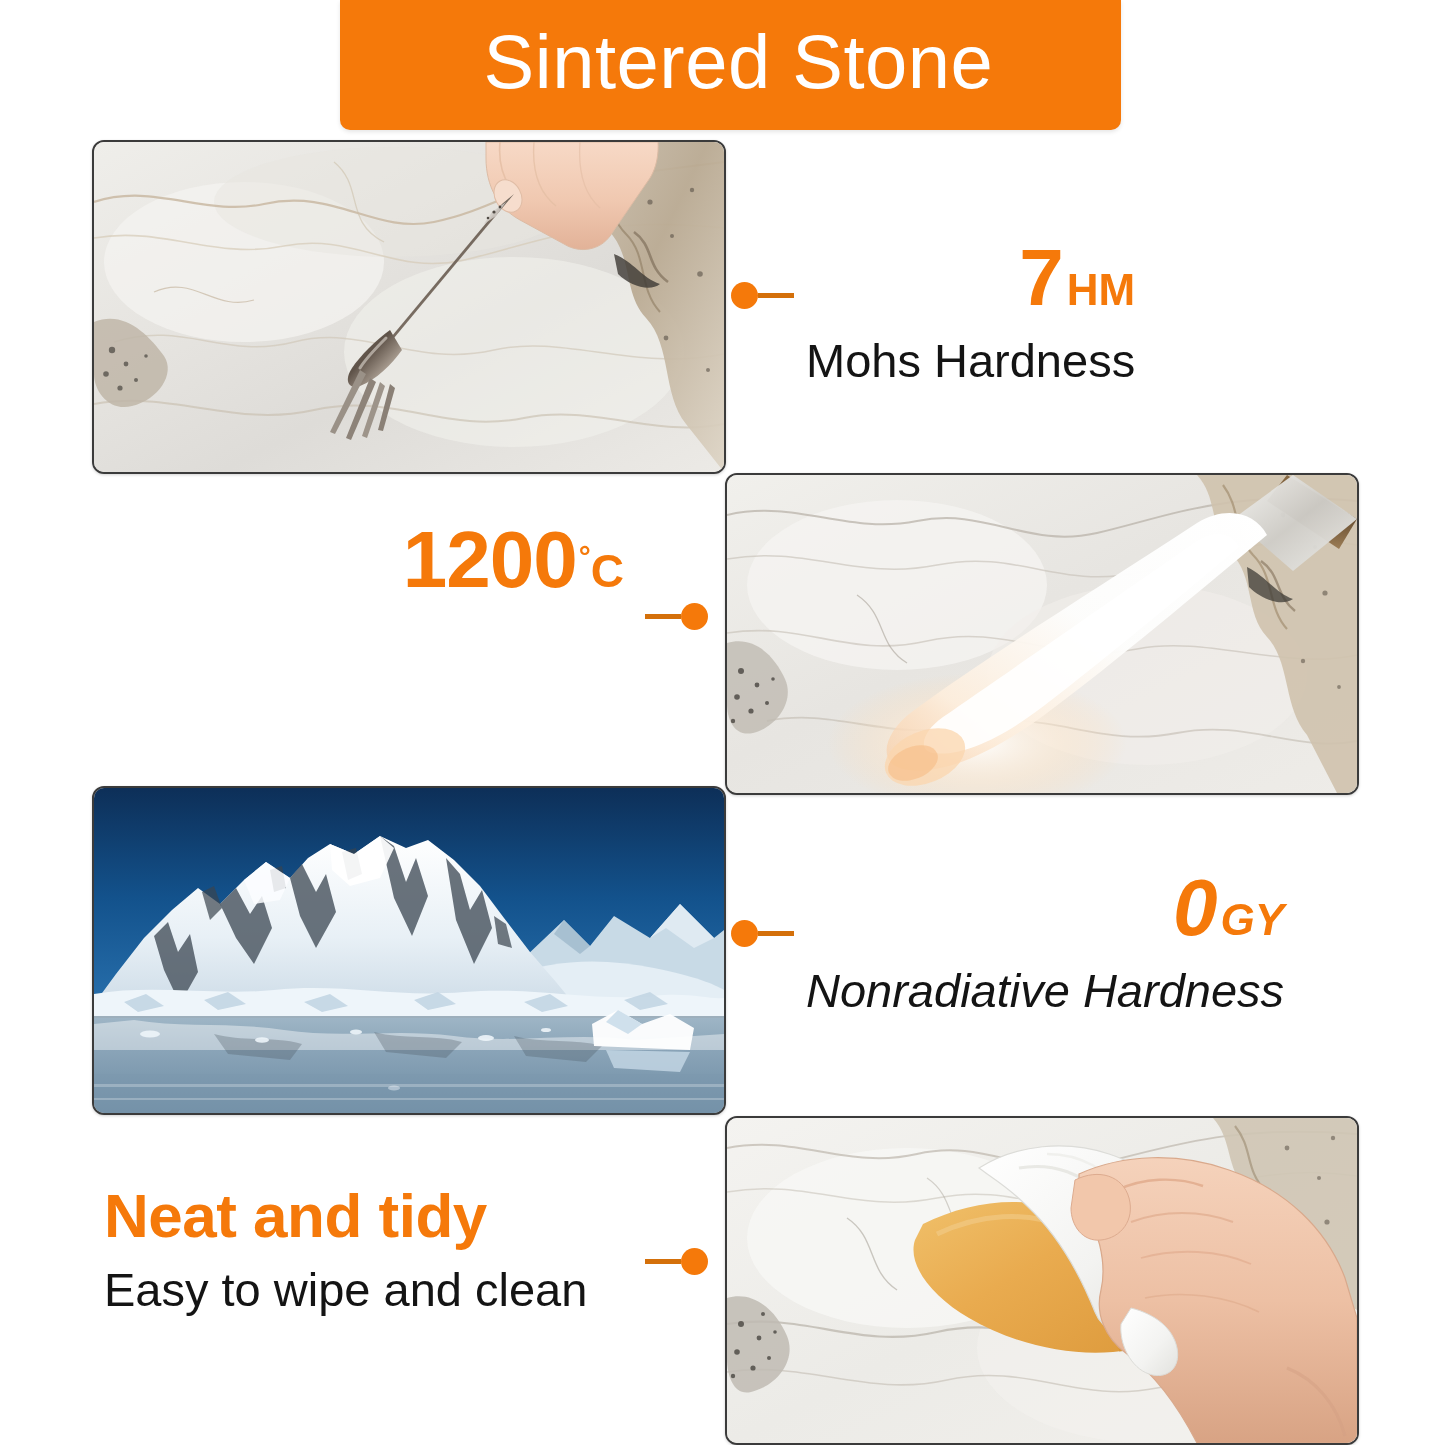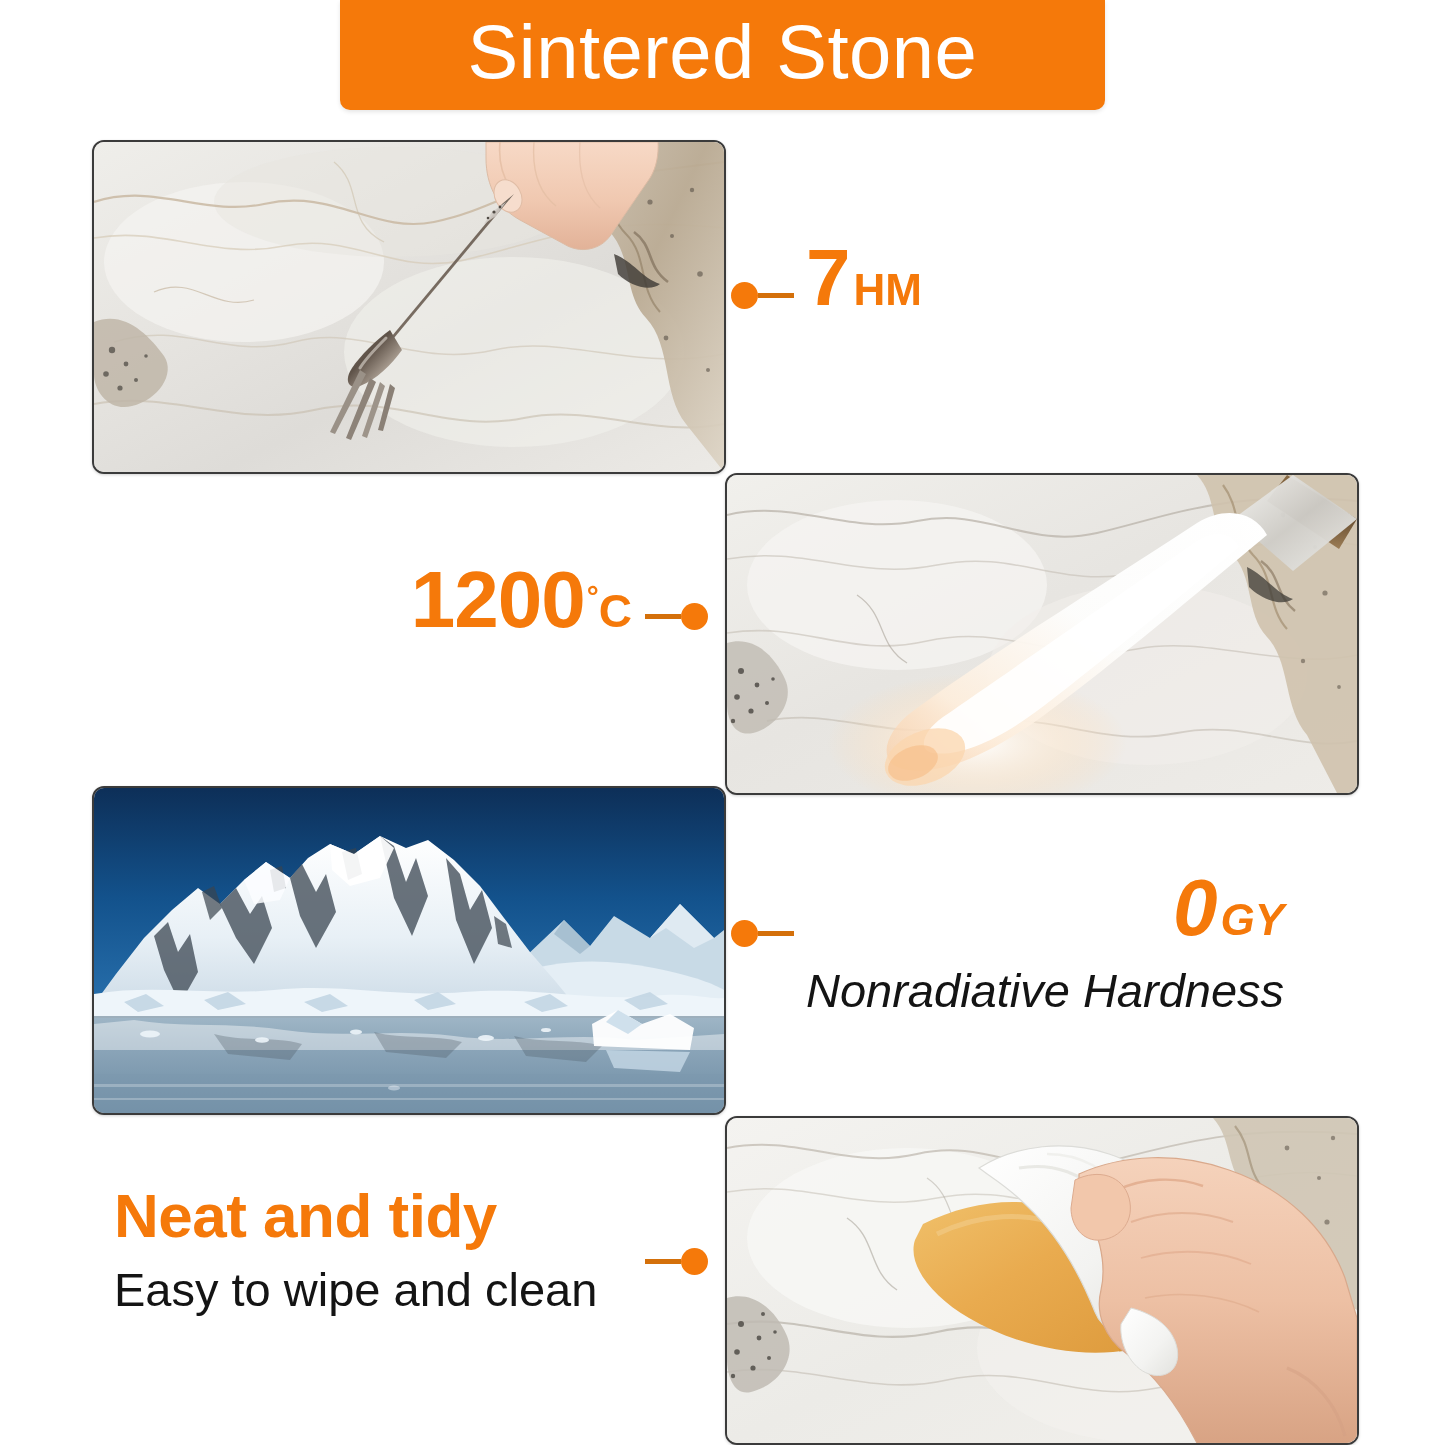--- a/index.html
+++ b/index.html
@@ -14,28 +14,29 @@
     position: relative;
     overflow: hidden;
   }
 
   
   .title-banner {
     position: absolute;
     left: 340px;
     top: 0px;
     width: 765px;
-    height: 110px;
+    height: 130px;
     background: var(--accent, #F5790A);
     border-bottom-left-radius: 10px;
     border-bottom-right-radius: 10px;
     display: flex;
     align-items: center;
     justify-content: center;
     box-shadow: 0 2px 4px rgba(0,0,0,0.10);
+    padding-left: 16px;
   }
   .title-banner .title-text {
     color: #ffffff;
     font-size: 76px;
     font-weight: normal;
     letter-spacing: 0.5px;
     line-height: 1;
     padding-bottom: 6px;
     white-space: nowrap;
   }
@@ -115,24 +116,24 @@
   .feature .sub {
     color: #141414;
     font-size: 47px;
     font-weight: normal;
     line-height: 1.24;
     margin-top: 14px;
     white-space: nowrap;
   }
 
   .feat-1 { left: 806px; top: 238px; text-align: right; }
-  .feat-2 { left: 202px; top: 520px; width: 430px; text-align: right; margin-top: 40px; }
+  .feat-2 { left: 194px; top: 520px; width: 430px; text-align: right; }
   .feat-2 .sub { white-space: normal; }
   .feat-3 { left: 806px; top: 868px; text-align: right; font-style: italic; }
-  .feat-4 { left: 114px; top: 1185px; text-align: left; }
+  .feat-4 { left: 104px; top: 1185px; text-align: left; }
 </style>
 </head>
 <body>
 
 <div class="title-banner">
   <span class="title-text">Sintered Stone</span>
 </div>
 
 <div class="photo photo-1">
   <svg viewBox="0 0 630 330" preserveAspectRatio="none">
@@ -226,20 +227,21 @@
 
 <div class="connector conn-1">
   <span class="dot"></span>
   <span class="line"></span>
 </div>
 
 <div class="feature feat-1">
   <div class="headline">
     <span class="big">7</span><span class="unit">HM</span>
   </div>
+  <div class="sub">Mohs Hardness</div>
 </div>
 
 <div class="feature feat-2">
   <div class="headline">
     <span class="big">1200</span><span class="deg">°</span><span class="deg-c">C</span>
   </div>
 </div>
 
 <div class="connector conn-2">
   <span class="line"></span>

